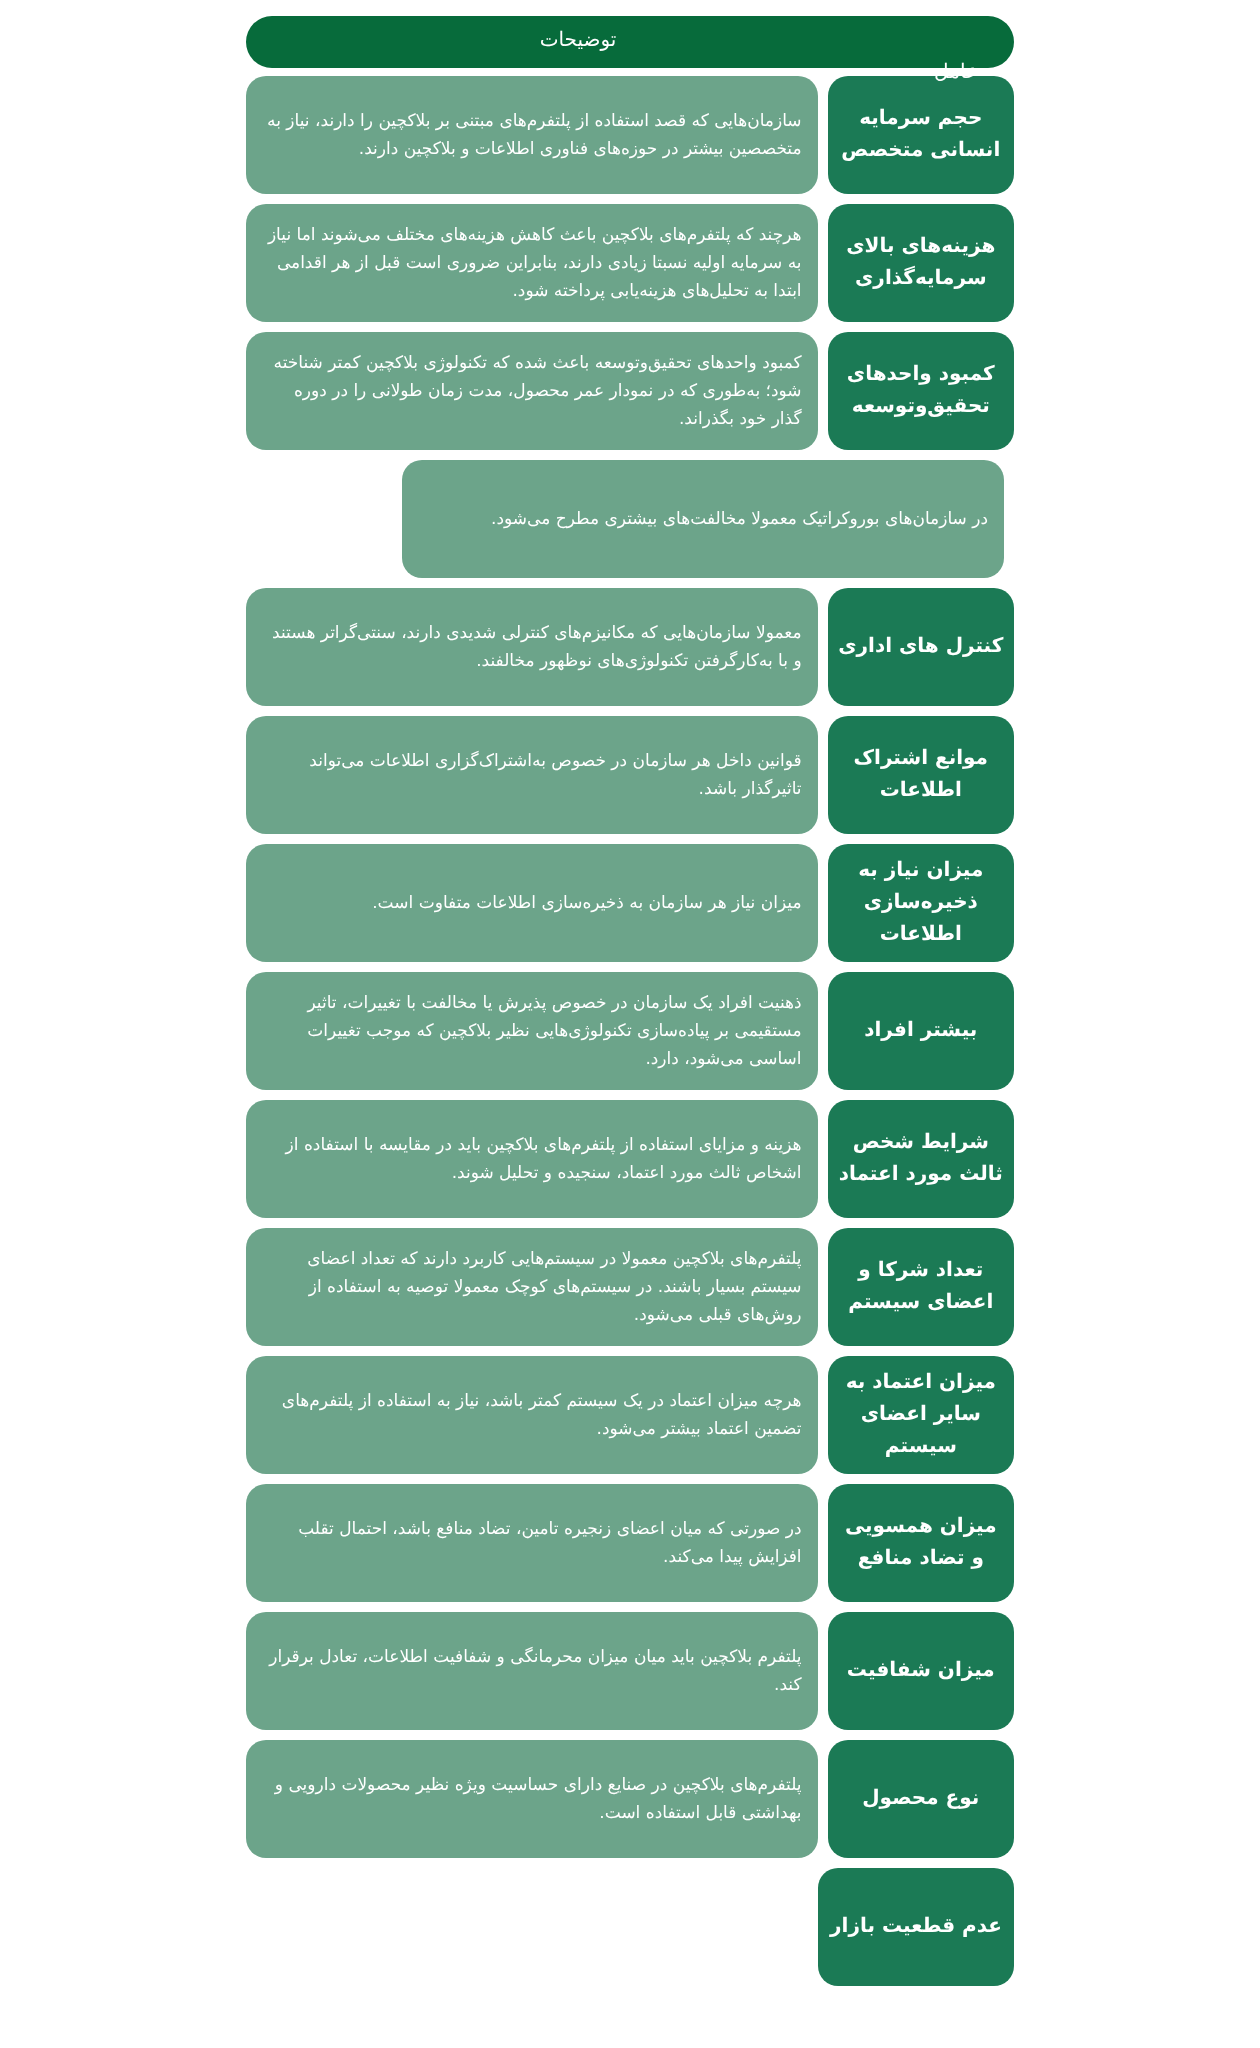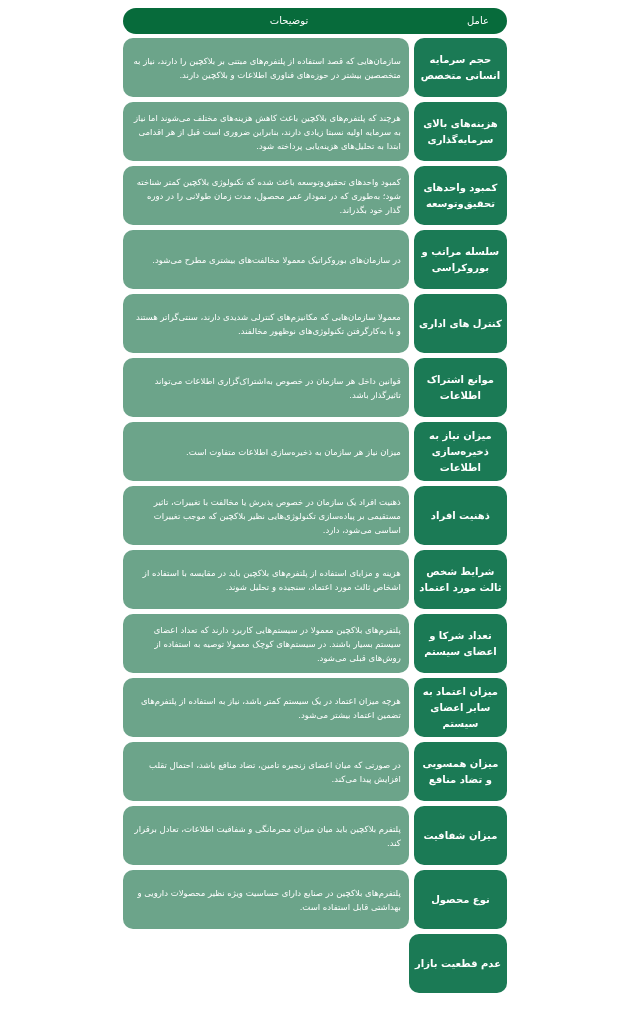--- a/index.html
+++ b/index.html
@@ -1,20 +1,20 @@
 <!DOCTYPE html>
 <html><head>
 <meta charset="utf-8">
 <style>
   html, body { margin:0; padding:0; background:#ffffff; }
   body { width:630px; height:1024px; position:relative; overflow:hidden;
          font-family:"DejaVu Sans", sans-serif; }
   .table { position:absolute; left:123px; top:8px; width:384px; }
   .header { height:26px; background:#076b3b; border-radius:14px; position:relative; color:#fff; font-size:10px; }
-  .header .h-factor { position:absolute; right:18px; top:0; line-height:26px; }
+  .header .h-factor { position:absolute; right:18px; top:16px; line-height:26px; }
   .header .h-desc { position:absolute; left:16px; width:300px; top:0; line-height:26px; text-align:center; }
   .rows { margin-top:4px; }
   .row { display:flex; flex-direction:row-reverse; height:59px; margin-bottom:5px; }
   .factor { width:98px; background:#1b7a55; border-radius:10px; color:#fff;
             display:flex; align-items:center; justify-content:center; text-align:center;
             font-size:10px; font-weight:bold; line-height:16px; padding:16px 4px; box-sizing:border-box; }
   .desc { width:301px; margin-right:5px; background:#6ca48a; border-radius:10px; color:#fff;
           display:flex; align-items:center; direction:rtl; text-align:right;
           font-size:8.5px; line-height:14px; padding:0 8px; box-sizing:border-box; }
 </style>
@@ -33,37 +33,36 @@
       </div>
     <div class="row">
         <div class="factor">هزینه‌های بالای سرمایه‌گذاری</div>
         <div class="desc">هرچند که پلتفرم‌های بلاکچین باعث کاهش هزینه‌های مختلف می‌شوند اما نیاز به سرمایه اولیه نسبتا زیادی دارند، بنابراین ضروری است قبل از هر اقدامی ابتدا به تحلیل‌های هزینه‌یابی پرداخته شود.</div>
       </div>
     <div class="row">
         <div class="factor">کمبود واحدهای تحقیق‌وتوسعه</div>
         <div class="desc">کمبود واحدهای تحقیق‌وتوسعه باعث شده که تکنولوژی بلاکچین کمتر شناخته شود؛ به‌طوری که در نمودار عمر محصول، مدت زمان طولانی را در دوره گذار خود بگذراند.</div>
       </div>
     <div class="row">
-        <div class="factor">سلسله مراتب و بوروکراسی</div>
         <div class="desc">در سازمان‌های بوروکراتیک معمولا مخالفت‌های بیشتری مطرح می‌شود.</div>
       </div>
     <div class="row">
         <div class="factor">کنترل های اداری</div>
         <div class="desc">معمولا سازمان‌هایی که مکانیزم‌های کنترلی شدیدی دارند، سنتی‌گراتر هستند و با به‌کارگرفتن تکنولوژی‌های نوظهور مخالفند.</div>
       </div>
     <div class="row">
         <div class="factor">موانع اشتراک اطلاعات</div>
         <div class="desc">قوانین داخل هر سازمان در خصوص به‌اشتراک‌گزاری اطلاعات می‌تواند تاثیرگذار باشد.</div>
       </div>
     <div class="row">
         <div class="factor">میزان نیاز به ذخیره‌سازی اطلاعات</div>
         <div class="desc">میزان نیاز هر سازمان به ذخیره‌سازی اطلاعات متفاوت است.</div>
       </div>
     <div class="row">
-        <div class="factor">ذهنیت افراد</div>
+        <div class="factor">بیشتر افراد</div>
         <div class="desc">ذهنیت افراد یک سازمان در خصوص پذیرش یا مخالفت با تغییرات، تاثیر مستقیمی بر پیاده‌سازی تکنولوژی‌هایی نظیر بلاکچین که موجب تغییرات اساسی می‌شود، دارد.</div>
       </div>
     <div class="row">
         <div class="factor">شرایط شخص ثالث مورد اعتماد</div>
         <div class="desc">هزینه و مزایای استفاده از پلتفرم‌های بلاکچین باید در مقایسه با استفاده از اشخاص ثالث مورد اعتماد، سنجیده و تحلیل شوند.</div>
       </div>
     <div class="row">
         <div class="factor">تعداد شرکا و اعضای سیستم</div>
         <div class="desc">پلتفرم‌های بلاکچین معمولا در سیستم‌هایی کاربرد دارند که تعداد اعضای سیستم بسیار باشند. در سیستم‌های کوچک معمولا توصیه به استفاده از روش‌های قبلی می‌شود.</div>
       </div>

